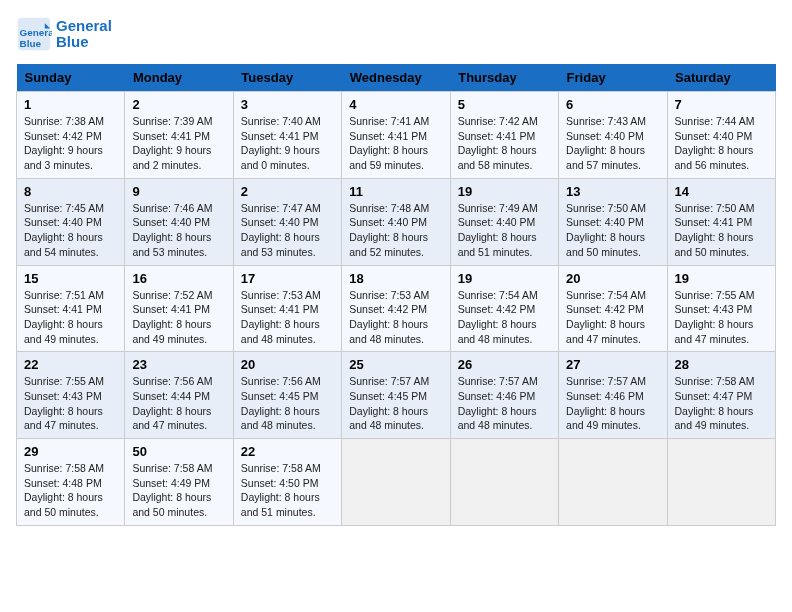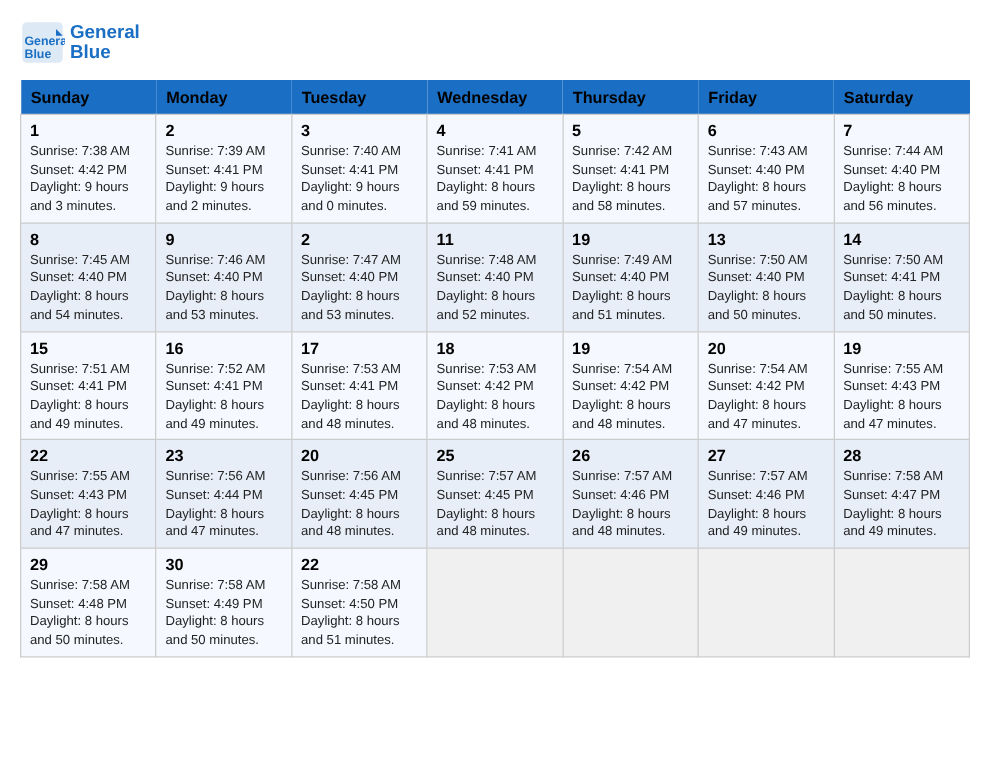--- a/index.html
+++ b/index.html
@@ -339,21 +339,21 @@
       <tr>
         <td>
           <span class="day-num">29</span>
         <div class="day-info">
           Sunrise: 7:58 AM<br>
           Sunset: 4:48 PM<br>
           Daylight: 8 hours and 50 minutes.
         </div>
         </td>
         <td>
-          <span class="day-num">30</span>
+          <span class="day-num">50</span>
         <div class="day-info">
           Sunrise: 7:58 AM<br>
           Sunset: 4:49 PM<br>
           Daylight: 8 hours and 50 minutes.
         </div>
         </td>
         <td>
           <span class="day-num">22</span>
         <div class="day-info">
           Sunrise: 7:58 AM<br>

